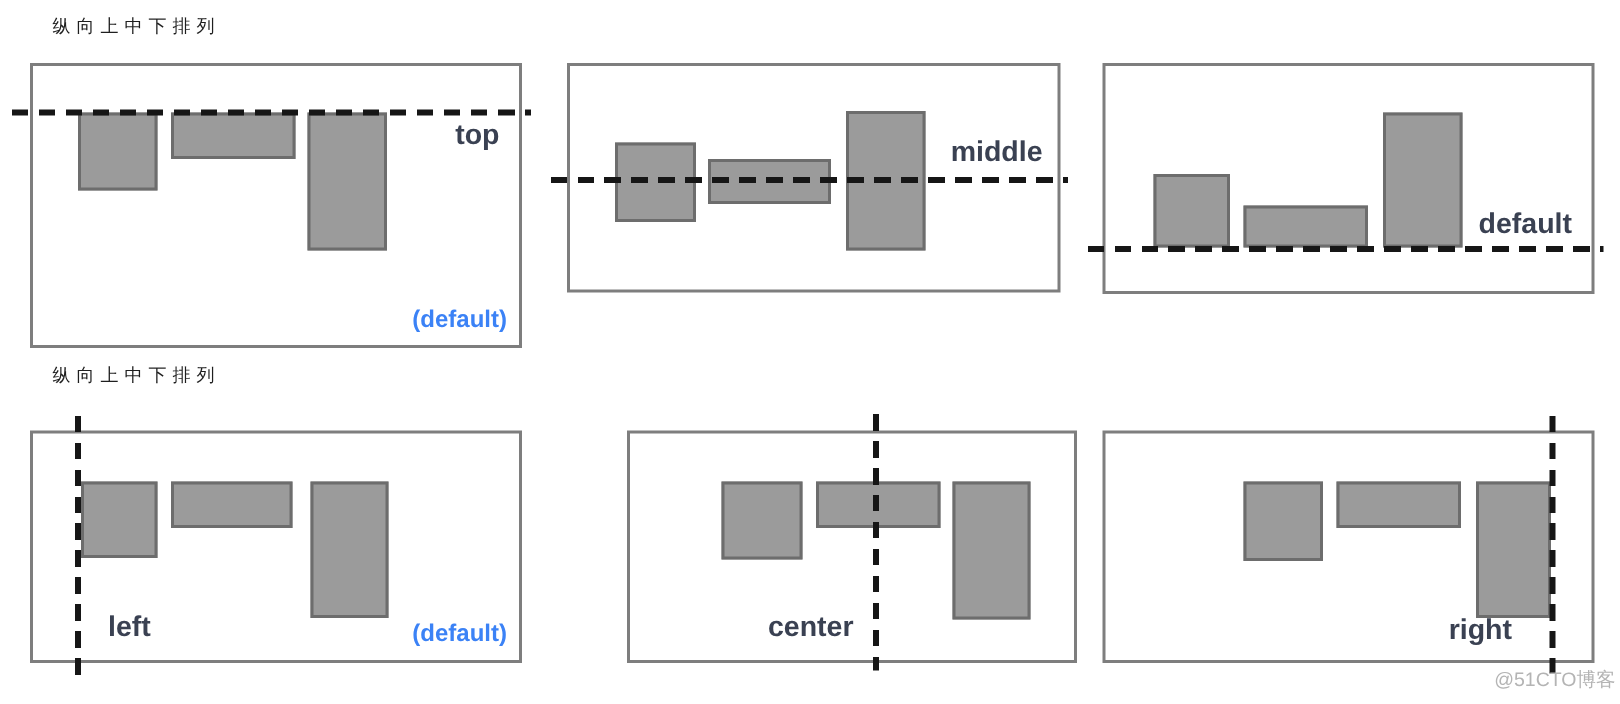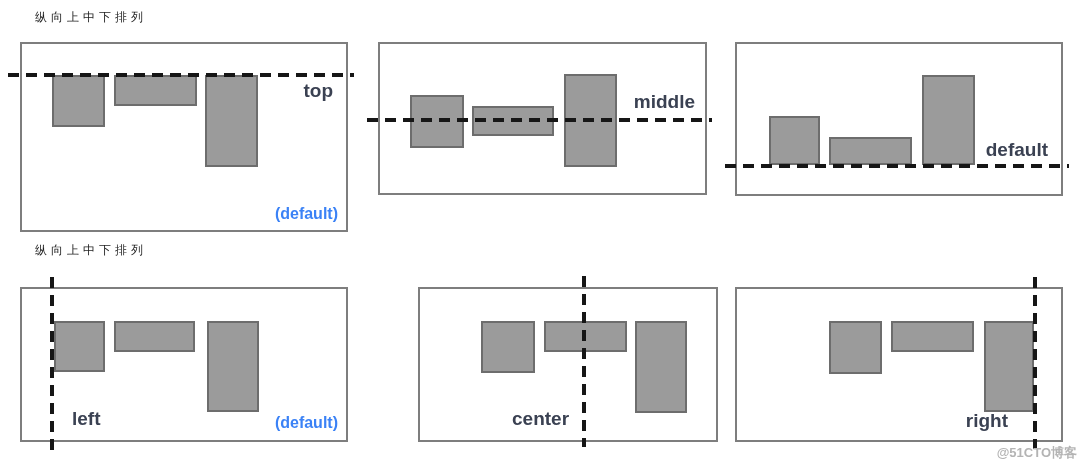--- a/index.html
+++ b/index.html
@@ -29,21 +29,21 @@
   }
   .align-label{
     position:absolute;z-index:6;font-weight:bold;font-size:19px;
     color:#3a4152;white-space:nowrap;
   }
   .note-label{
     position:absolute;z-index:6;font-weight:bold;font-size:16px;
     color:#3b82f6;white-space:nowrap;
   }
   .watermark{
-    position:absolute;font-size:13px;color:#b4b4b4;white-space:nowrap;z-index:7;font-weight:bold;
+    position:absolute;font-size:13px;color:#b4b4b4;white-space:nowrap;z-index:7;
   }
 
   
   #title-1{left:35px;top:9px;}
   #title-2{left:35px;top:242px;}
 
   
   #panel-top{left:20px;top:42px;width:328px;height:190px;}
   #panel-top .hline{left:-14px;top:29px;width:346px;}
   #panel-top .r1{left:30px;top:31px;width:53px;height:52px;}

